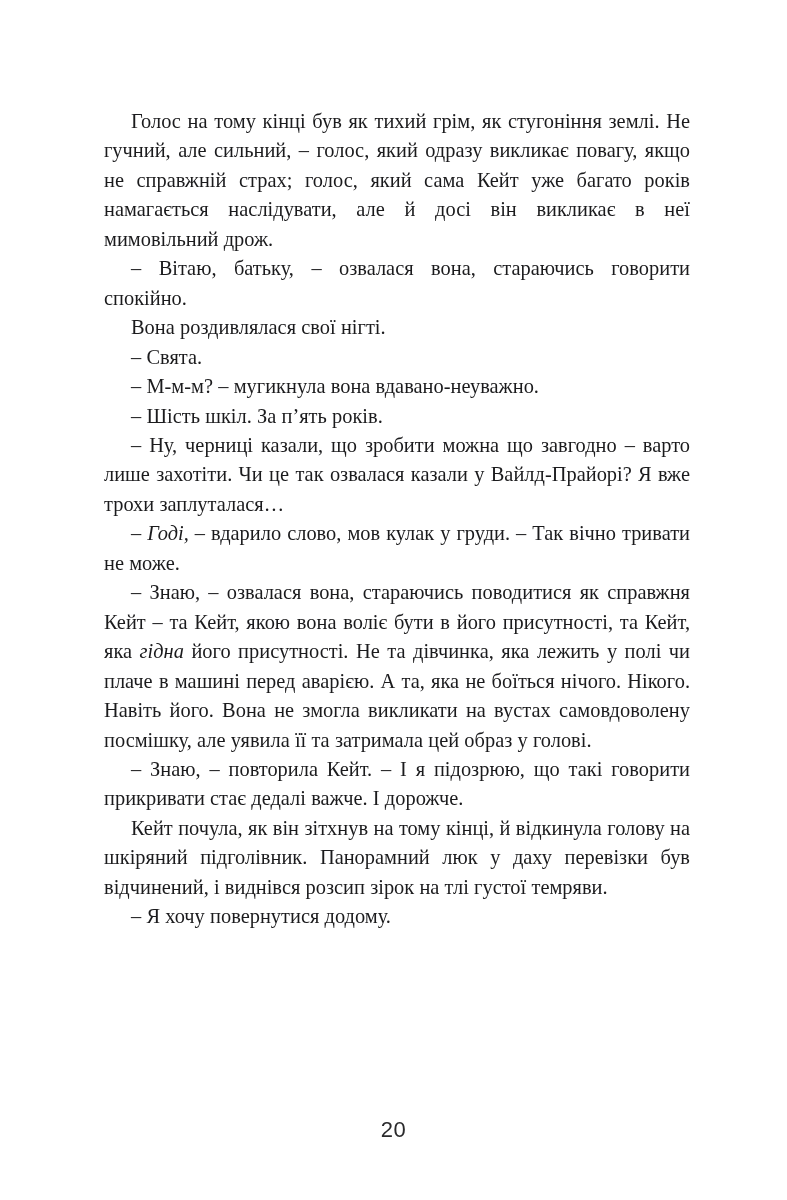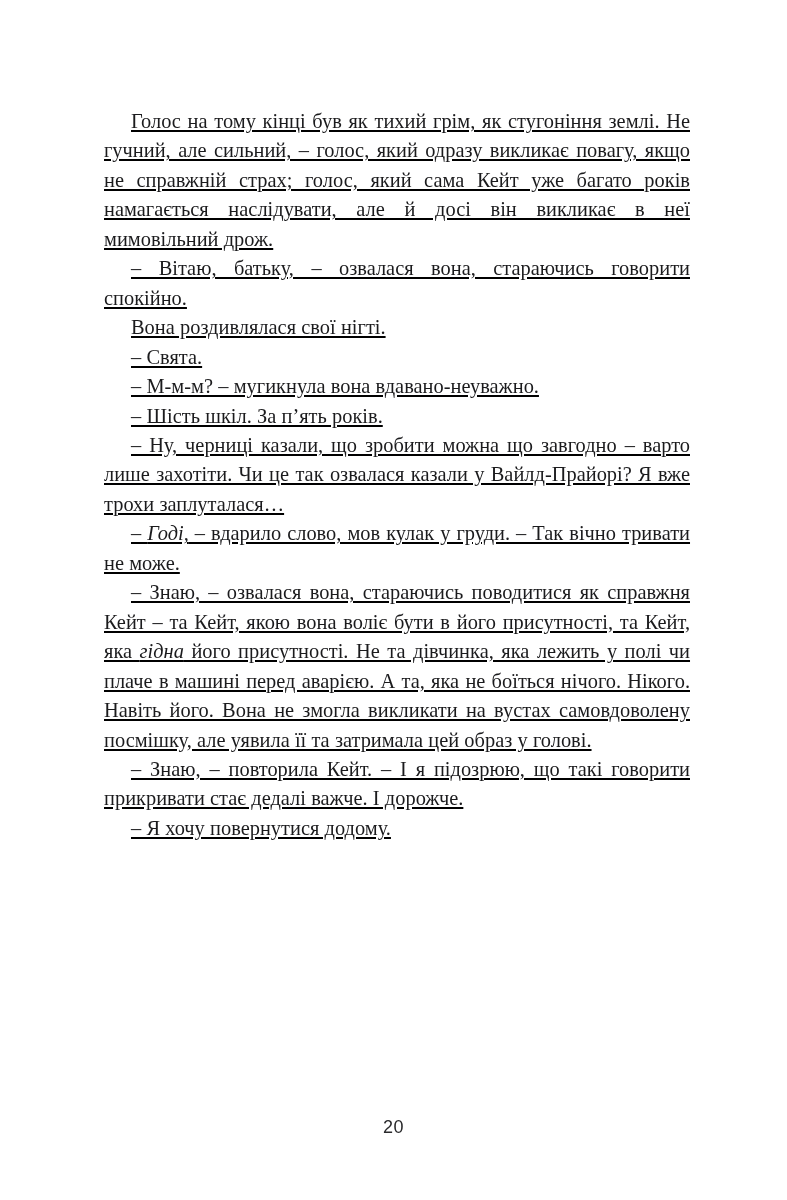--- a/index.html
+++ b/index.html
@@ -17,21 +17,20 @@
     height: 1200px;
     background: #ffffff;
     overflow: hidden;
     box-sizing: border-box;
   }
   .text-block {
     position: absolute;
     left: 104px;
     top: 107px;
     width: 586px;
-    text-decoration: underline;
   }
   .para {
     margin: 0;
     font-size: 20.4px;
     line-height: 29.45px;
     color: #1b1b1d;
     text-align: justify;
     text-justify: inter-word;
     text-indent: 27px;
     hyphens: manual;
@@ -52,21 +51,21 @@
   .em {
     font-style: italic;
   }
   .page-number {
     position: absolute;
     left: 0;
     right: 0;
     top: 1117px;
     text-align: center;
     font-family: "Liberation Sans", "DejaVu Sans", sans-serif;
-    font-size: 18px;
+    font-size: 22px;
     color: #2a2a2c;
     letter-spacing: 0.4px;
   }
 </style>
 </head>
 <body>
 
 <div class="page">
 
   <div class="text-block">
@@ -92,20 +91,21 @@
     </p>
 
     <p class="para no-stretch">
       <span>– Знаю, – озвалася вона, стараючись поводитися як справжня Кейт – та Кейт, якою вона воліє бути в його присутності, та Кейт, яка </span><span class="em">гідна</span><span> його присутності. Не та дівчинка, яка лежить у полі чи плаче в машині перед аварією. А та, яка не боїться нічого. Нікого. Навіть його. Вона не змогла викликати на вустах самовдоволену посмішку, але уявила її та затримала цей образ у голові.</span>
     </p>
 
     <p class="para no-stretch">– Знаю, – повторила Кейт. – І я підозрюю, що такі говорити прикривати стає дедалі важче. І дорожче.</p>
 
 
 
+    <p class="para no-stretch">Кейт почула, як він зітхнув на тому кінці, й відкинула голову на шкіряний підголівник. Панорамний люк у даху перевізки був відчинений, і виднівся розсип зірок на тлі густої темряви.</p>
 
     <p class="para no-stretch">– Я хочу повернутися додому.</p>
 
   </div>
 
   <div class="page-number">20</div>
 
 </div>
 
 </body></html>

